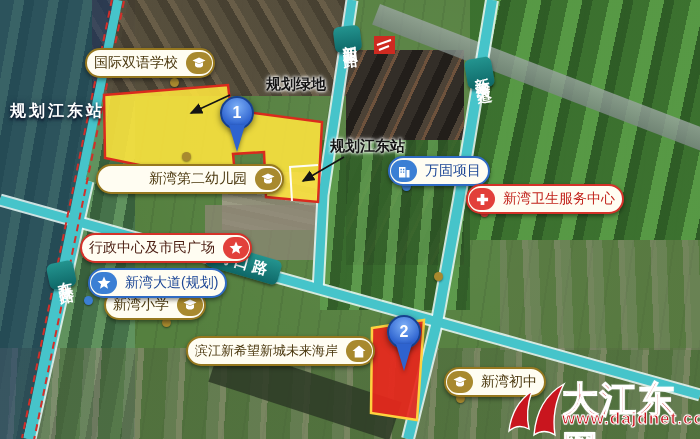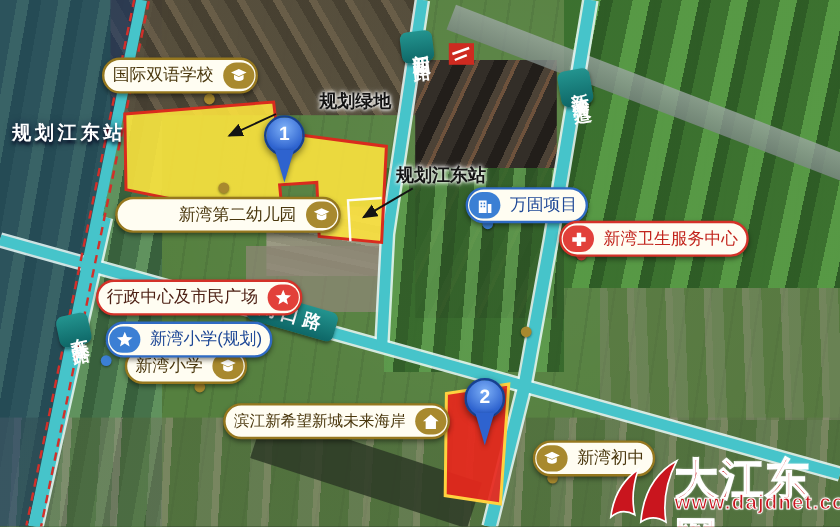--- a/index.html
+++ b/index.html
@@ -184,21 +184,21 @@
         </svg>
     </span>
   </div>
 
   <div class="poi blue" style="left:88px;top:268px;">
     <span class="icon">
       <svg width="14" height="14" viewBox="0 0 14 14">
           <path fill="#fff" d="M7,0.5 L8.8,4.8 L13.5,5.2 L9.9,8.2 L11,12.8 L7,10.3 L3,12.8 L4.1,8.2 L0.5,5.2 L5.2,4.8 Z"></path>
         </svg>
     </span>
-    <span class="txt">新湾小学(规划)</span>
+    <span class="txt">新湾大道(规划)</span>
   </div>
 
   <div class="poi blue" style="left:388px;top:156px;">
     <span class="icon">
       <svg width="14" height="13" viewBox="0 0 14 13">
           <path fill="#fff" d="M2,12.5 V2 H8.5 V12.5 Z M9.5,12.5 V5 H12.5 V12.5 Z"></path>
           <path fill="#3b7fd4" d="M3.5,3.8 H4.8 V5.2 H3.5 Z M6,3.8 H7.3 V5.2 H6 Z M3.5,6.4 H4.8 V7.8 H3.5 Z M6,6.4 H7.3 V7.8 H6 Z"></path>
         </svg>
     </span>
     <span class="txt">万固项目</span>

